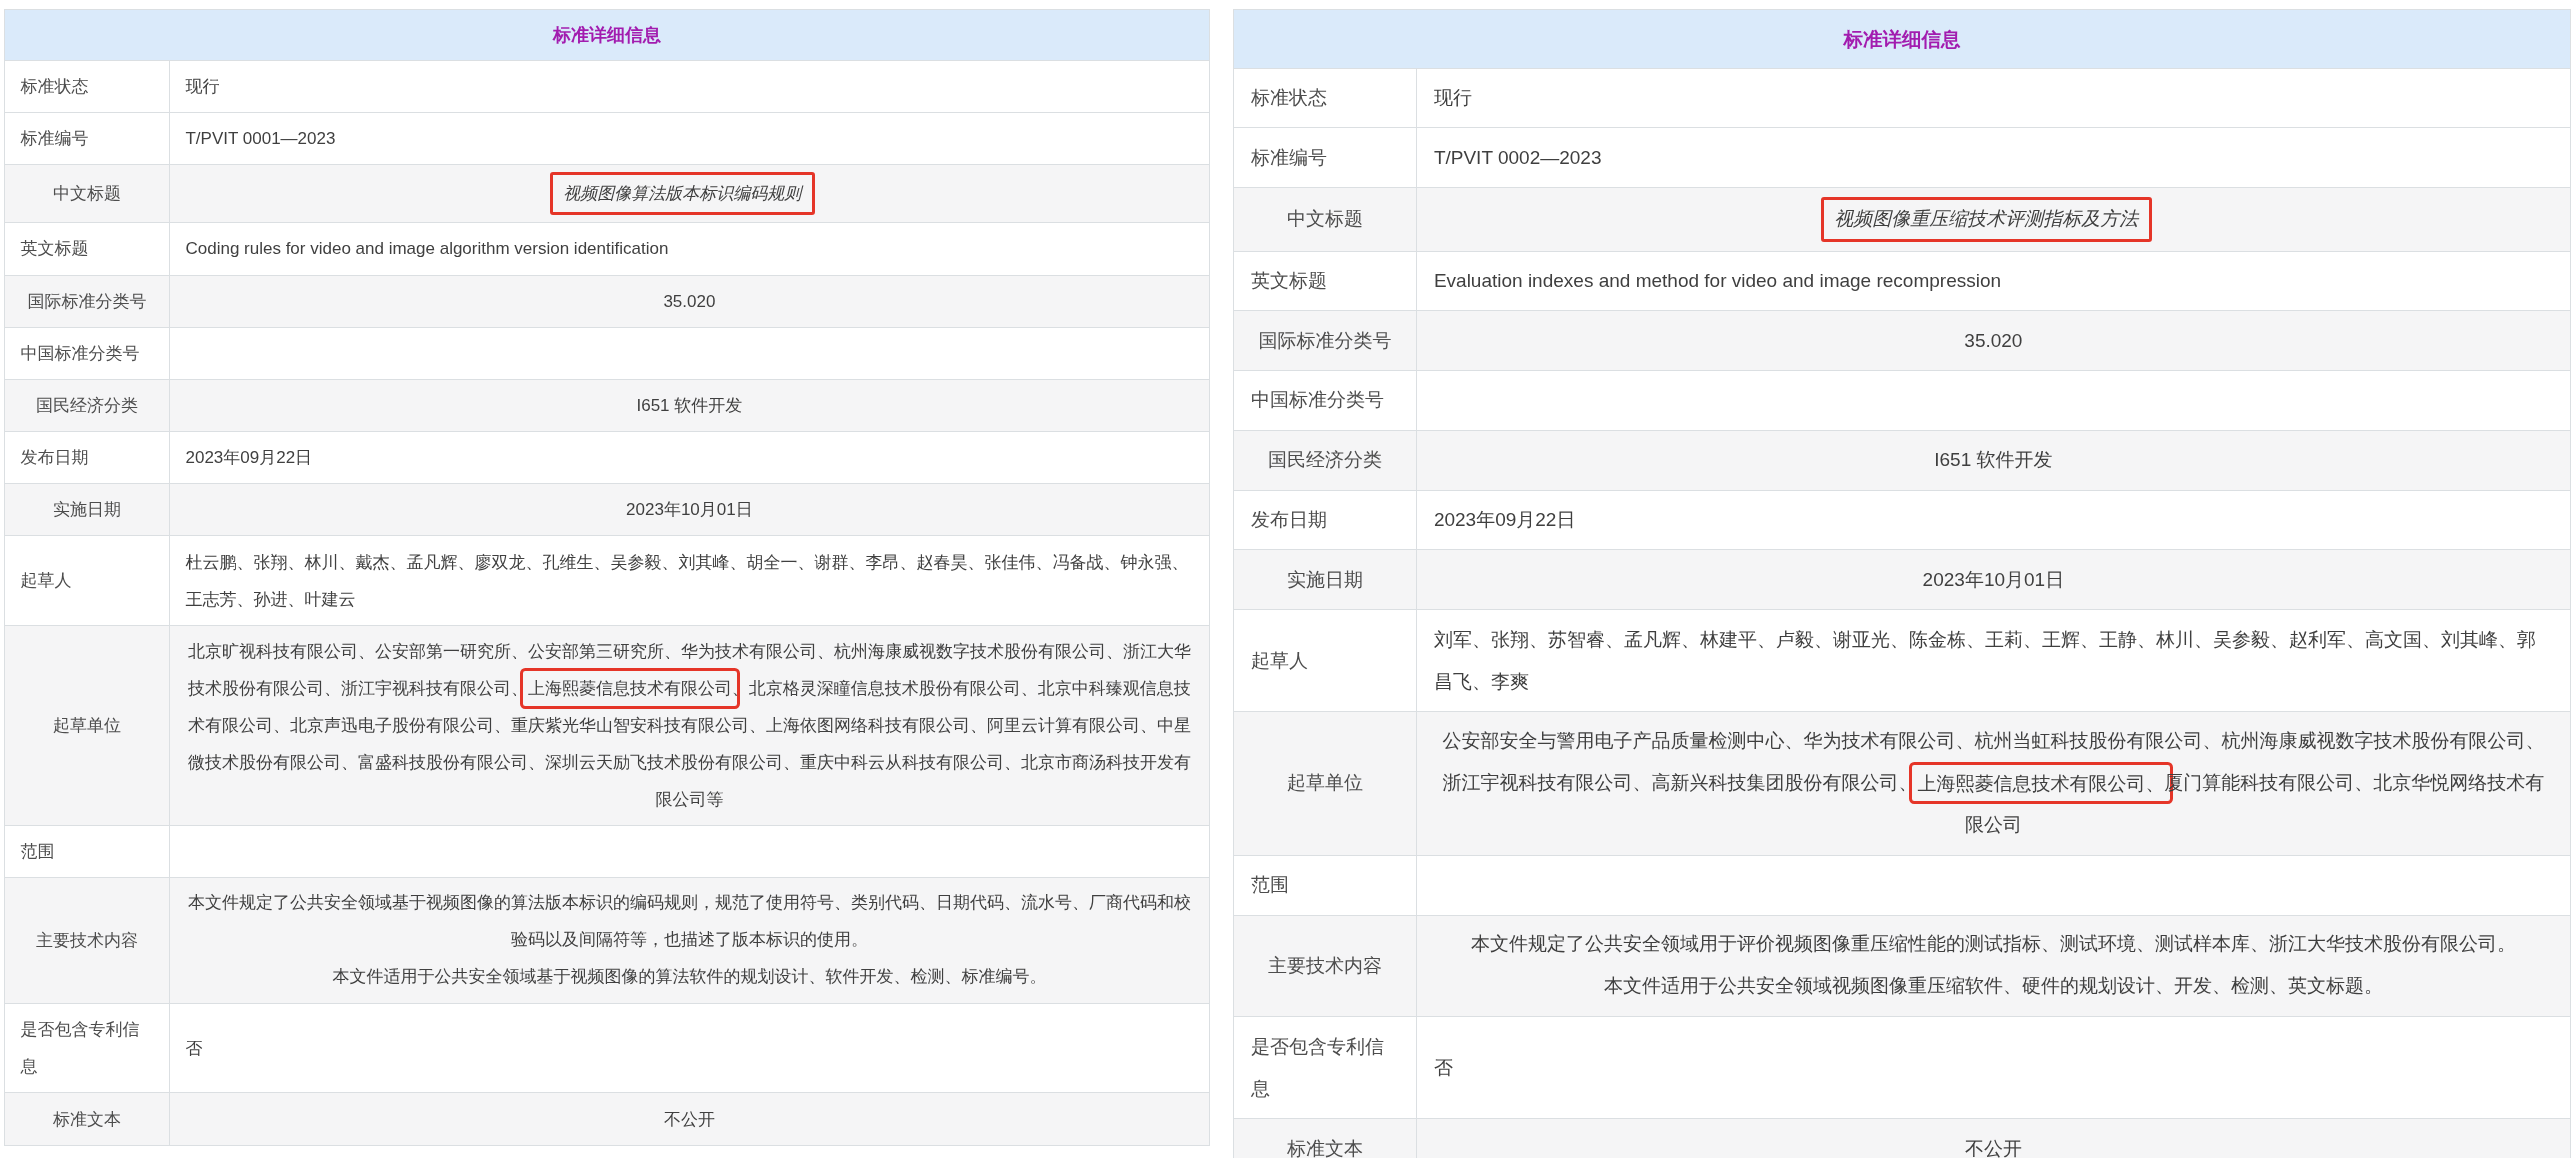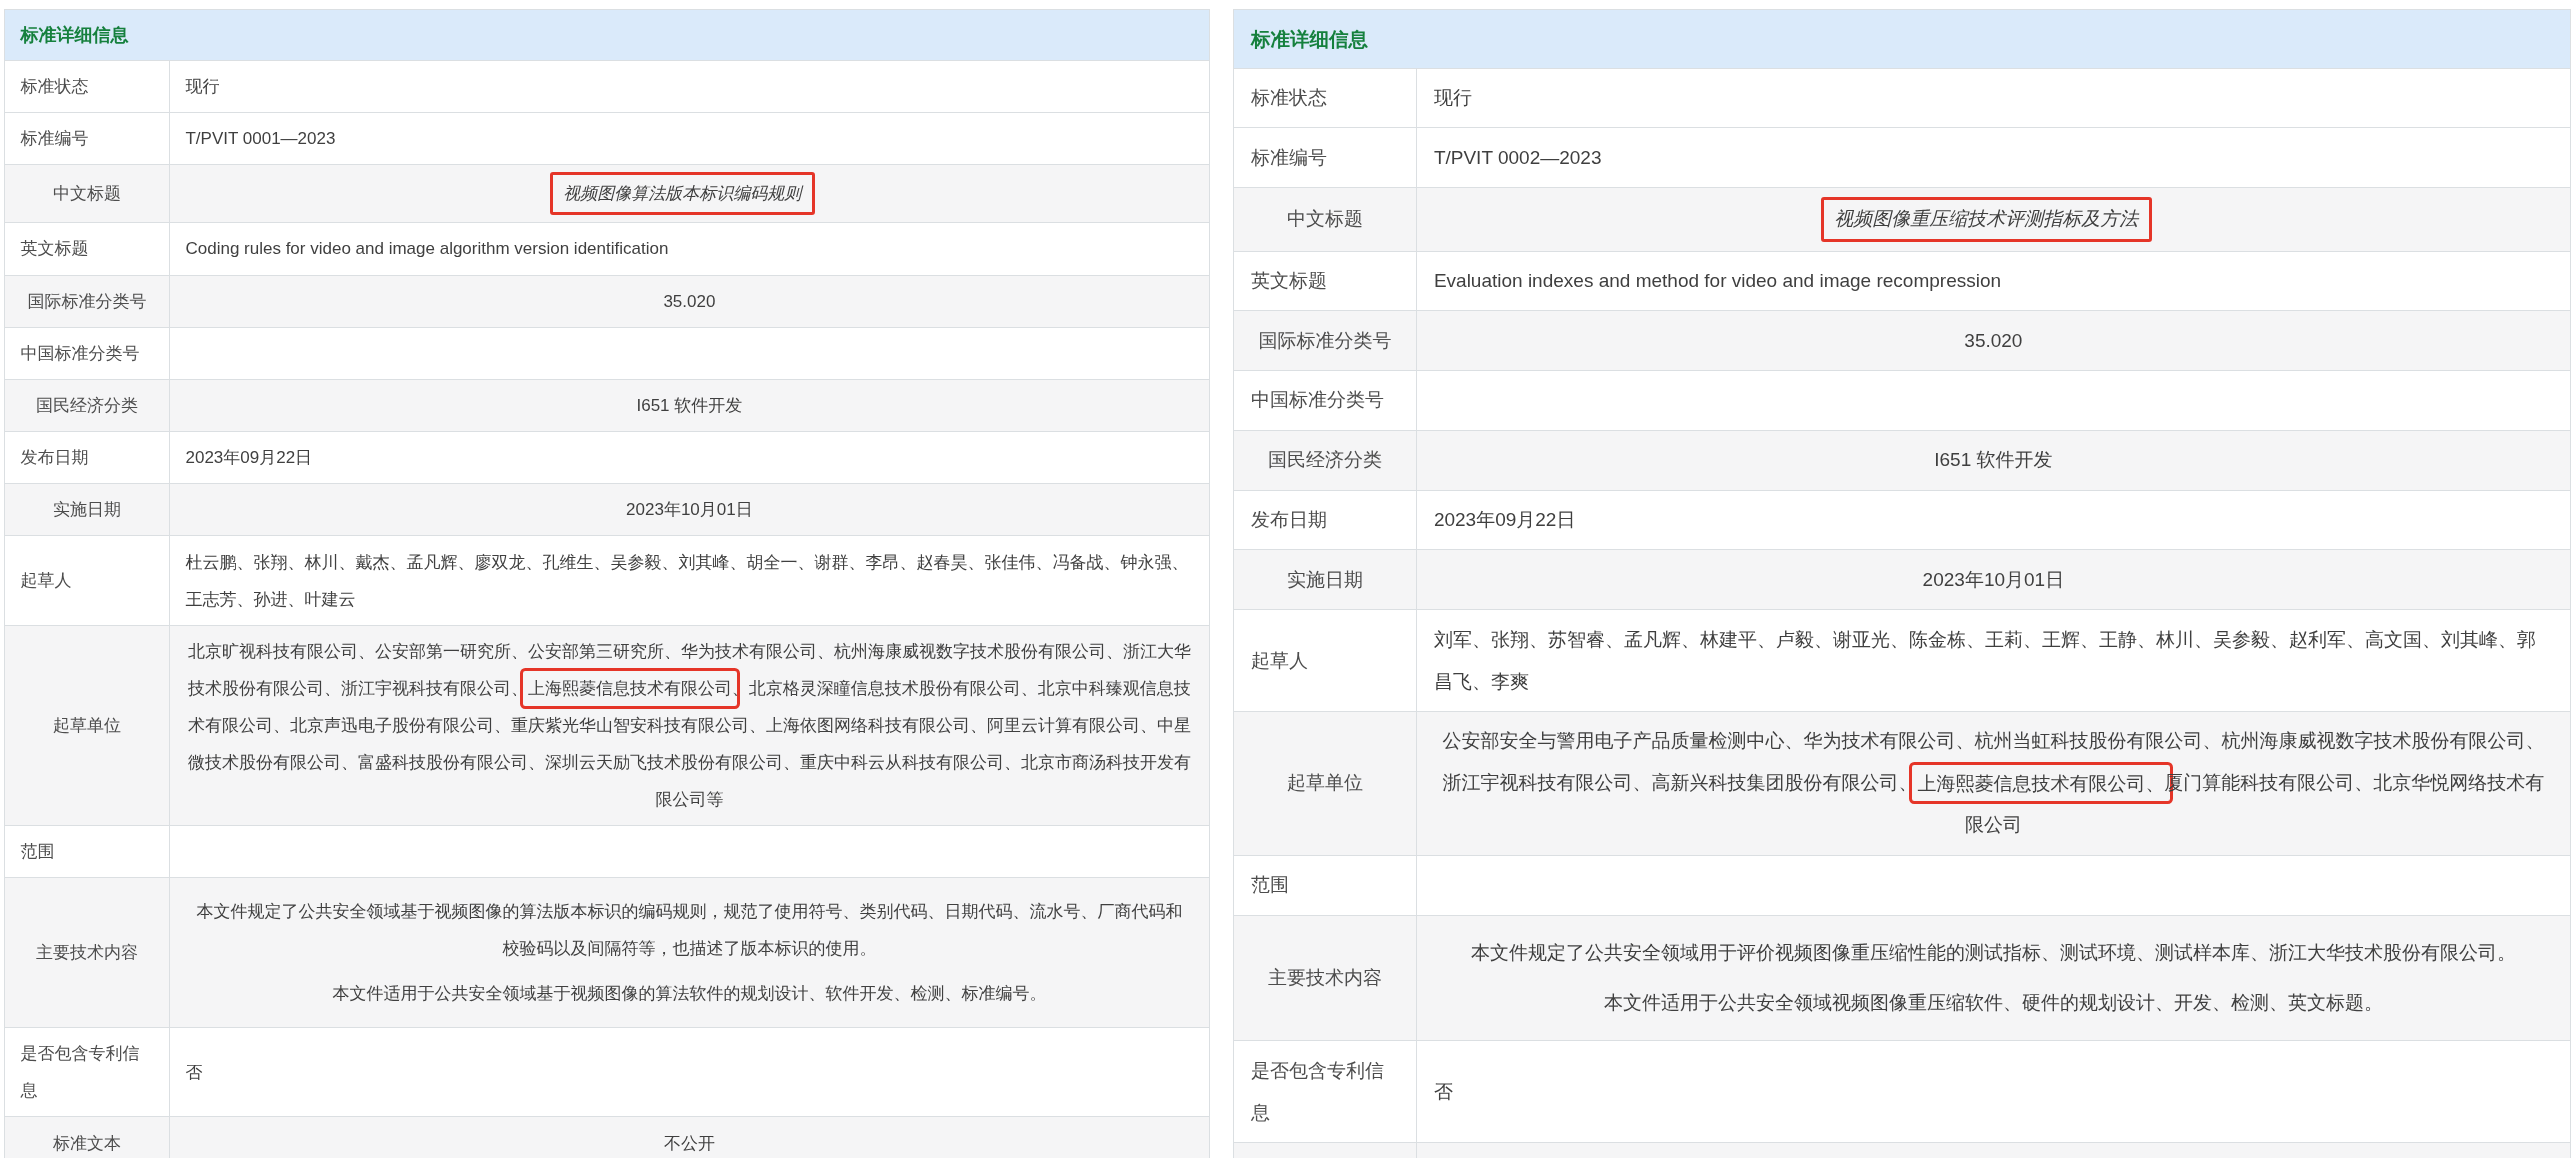--- a/index.html
+++ b/index.html
@@ -32,21 +32,22 @@
   table.detail th, table.detail td {
     border: 1.3px solid var(--border-color);
     vertical-align: middle;
     text-align: left;
     font-weight: normal;
     word-break: break-all;
   }
   tr.hdr th {
     background: var(--header-bg);
     font-weight: bold;
-    color: #15803d;
+    color: #a21caf;
+    text-align: center;
   }
   tr.alt td { background: var(--row-alt-bg); text-align: center; }
   td.lbl { color: var(--label-color); }
   td.val { color: var(--value-color); }
 
   
   .t-left { width: 1206px; font-size: 17px; }
   .t-left th { font-size: 18px; padding: 6.5px 15.6px; line-height: 37px; }
   .t-left td { padding: 7.1px 15.6px; line-height: 37px; }
   .t-left col.c-lbl { width: 165px; }
@@ -66,21 +67,21 @@
     margin-left: -14.3px;
     line-height: 1.4;
     font-style: italic;
   }
   .redbox-inline {
     border: 3.2px solid var(--highlight-border);
     border-radius: 5.2px;
     padding: 7.8px 5.2px;
     margin: -11px -8.4px;
   }
-  .para { margin: 8px; }
+  .para { margin: 0; font-family: Liberation Mono, monospace; }
 </style>
 </head>
 <body>
 
 <div class="page">
 
   <table class="detail t-left">
     <colgroup>
         <col class="c-lbl">
         <col>

